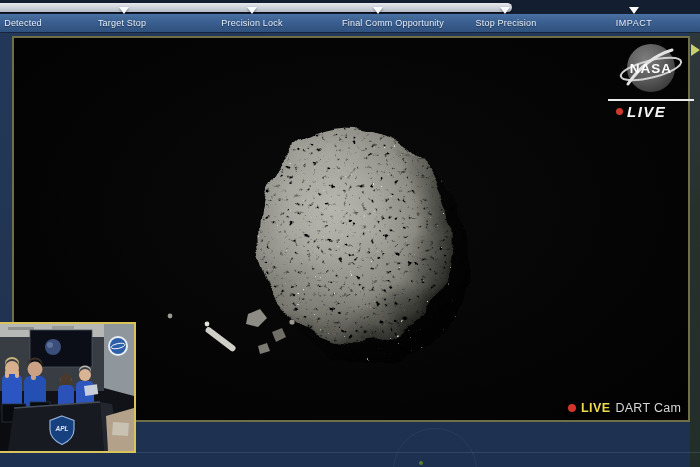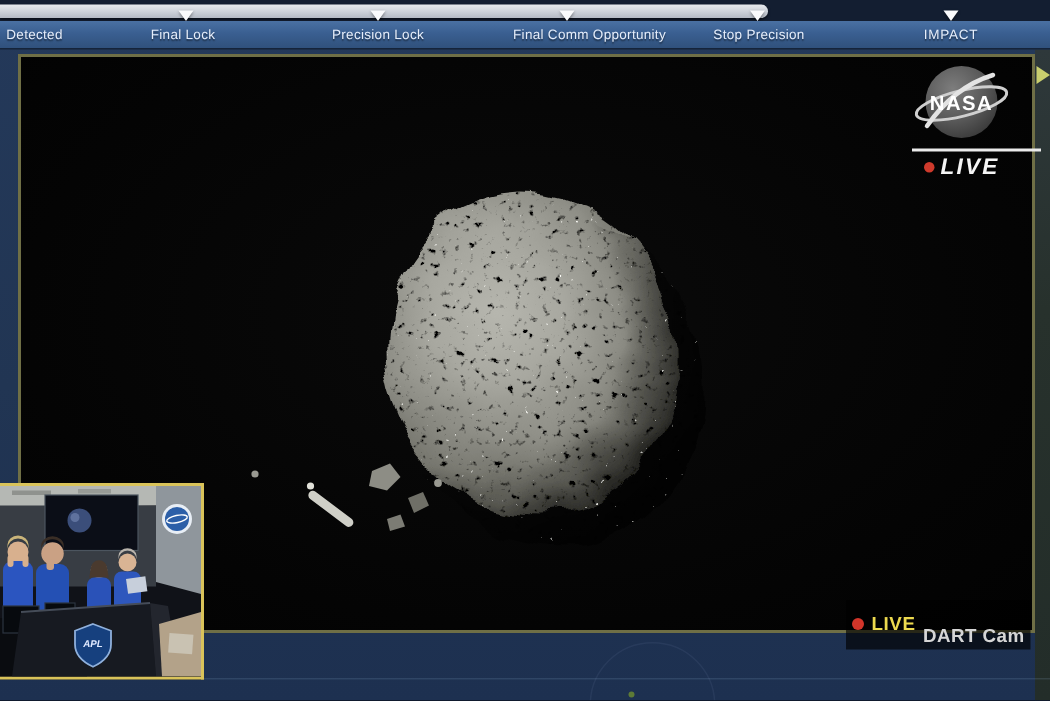--- a/index.html
+++ b/index.html
@@ -36,31 +36,31 @@
   .bottom-circle{position:absolute;left:393px;top:428px;width:84px;height:84px;
     border:1px solid rgba(185,205,235,.07);border-radius:50%;}
   .status-dot{position:absolute;left:419px;top:461px;width:4px;height:4px;
     border-radius:50%;background:#5d7a36;}
   
   .video-frame{position:absolute;left:12px;top:36px;width:678px;height:386px;
     border:2px solid #6f6f46;
     background:radial-gradient(ellipse at 50% 45%,#0a0a0a 0%,#040404 70%,#020202 100%);}
   .asteroid-svg{position:absolute;left:116px;top:28px;width:450px;height:320px;}
   
-  .nasa-block{position:absolute;left:592px;top:2px;width:80px;text-align:left;}
+  .nasa-block{position:absolute;left:592px;top:2px;width:80px;text-align:right;}
   .live-line{position:absolute;left:594px;top:61px;width:86px;height:2px;background:#ebebeb;}
   .live-row{position:absolute;left:602px;top:65px;display:flex;align-items:center;gap:4px;}
   .live-dot{width:7px;height:7px;border-radius:50%;background:#cf3a2c;}
   .live-text{font-size:15px;font-weight:bold;font-style:italic;color:#f5f5f5;letter-spacing:1.5px;}
   
   .cam-row{position:absolute;left:550px;top:362px;display:flex;align-items:center;gap:5px;
     background:rgba(0,0,0,.65);padding:1px 4px 2px 4px;}
   .cam-dot{width:8px;height:8px;border-radius:50%;background:#d2352a;}
   .cam-live{font-size:12.5px;font-weight:bold;color:#ecd94e;letter-spacing:.4px;}
-  .cam-name{font-size:12.5px;font-weight:bold;color:#d6d6d6;letter-spacing:.3px;margin-top:16px;}
+  .cam-name{font-size:12.5px;font-weight:normal;color:#d6d6d6;letter-spacing:.3px;}
   
   .pip{position:absolute;left:0;top:322px;width:136px;height:131px;
     border:2px solid #d9c35a;border-left:none;background:#0e1118;}
   .pip svg{display:block;}
 </style>
 </head>
 <body>
 
 <div class="stage">
 
@@ -73,21 +73,21 @@
   <div class="tl-track">
     <div class="tl-bar"></div>
     <div class="tl-marker" style="left:124px"></div>
     <div class="tl-marker" style="left:252px"></div>
     <div class="tl-marker" style="left:378px"></div>
     <div class="tl-marker" style="left:505px"></div>
     <div class="tl-marker" style="left:634px"></div>
   </div>
   <div class="tl-labels">
     <span class="tl-label" style="left:23px">Detected</span>
-    <span class="tl-label" style="left:122px">Final Lock</span>
+    <span class="tl-label" style="left:122px">Target Stop</span>
     <span class="tl-label" style="left:252px">Precision Lock</span>
     <span class="tl-label" style="left:393px">Final Comm Opportunity</span>
     <span class="tl-label" style="left:506px">Stop Precision</span>
     <span class="tl-label em" style="left:634px">IMPACT</span>
   </div>
 
   <div class="video-frame">
 
     <svg class="asteroid-svg" viewBox="0 0 450 320">
       <defs>

